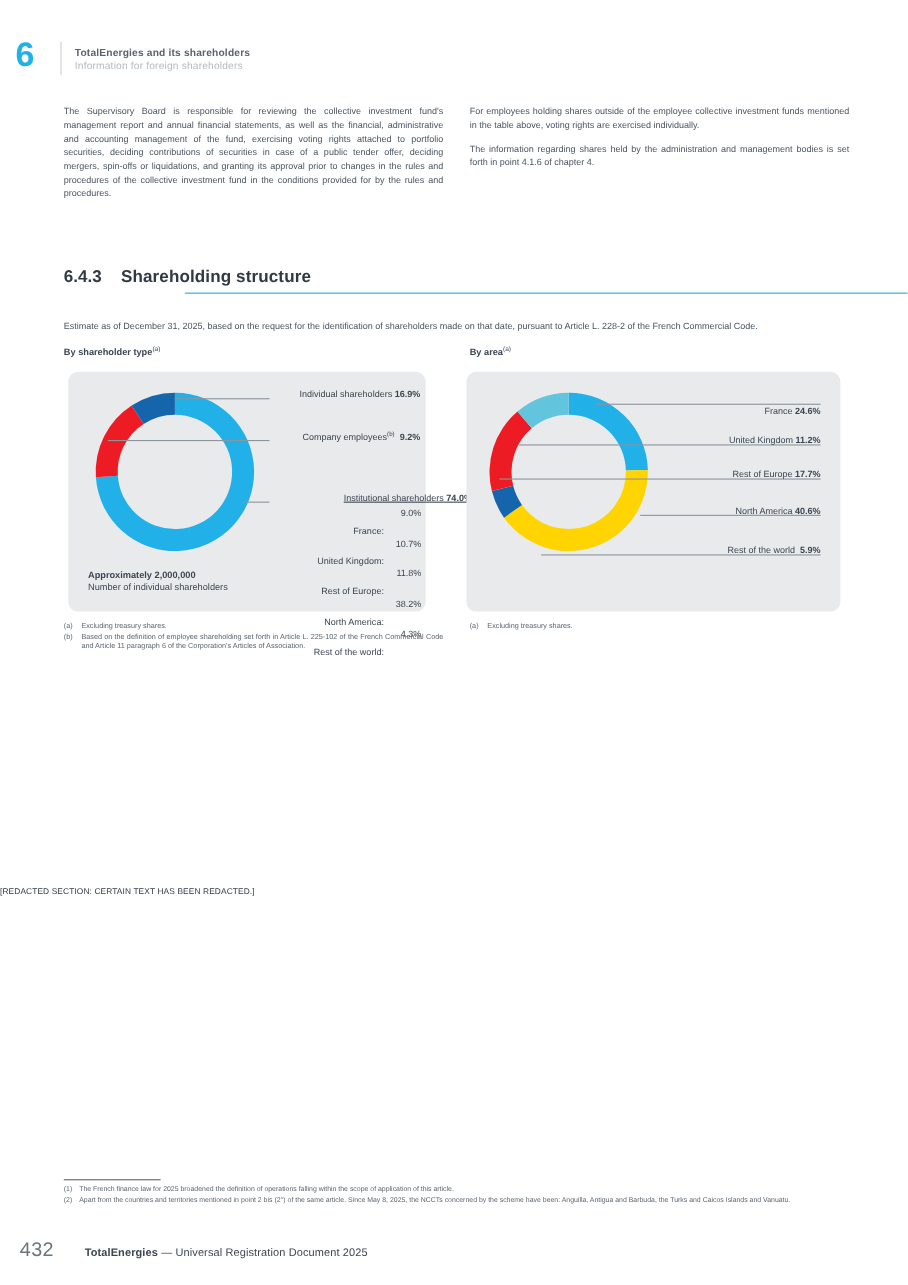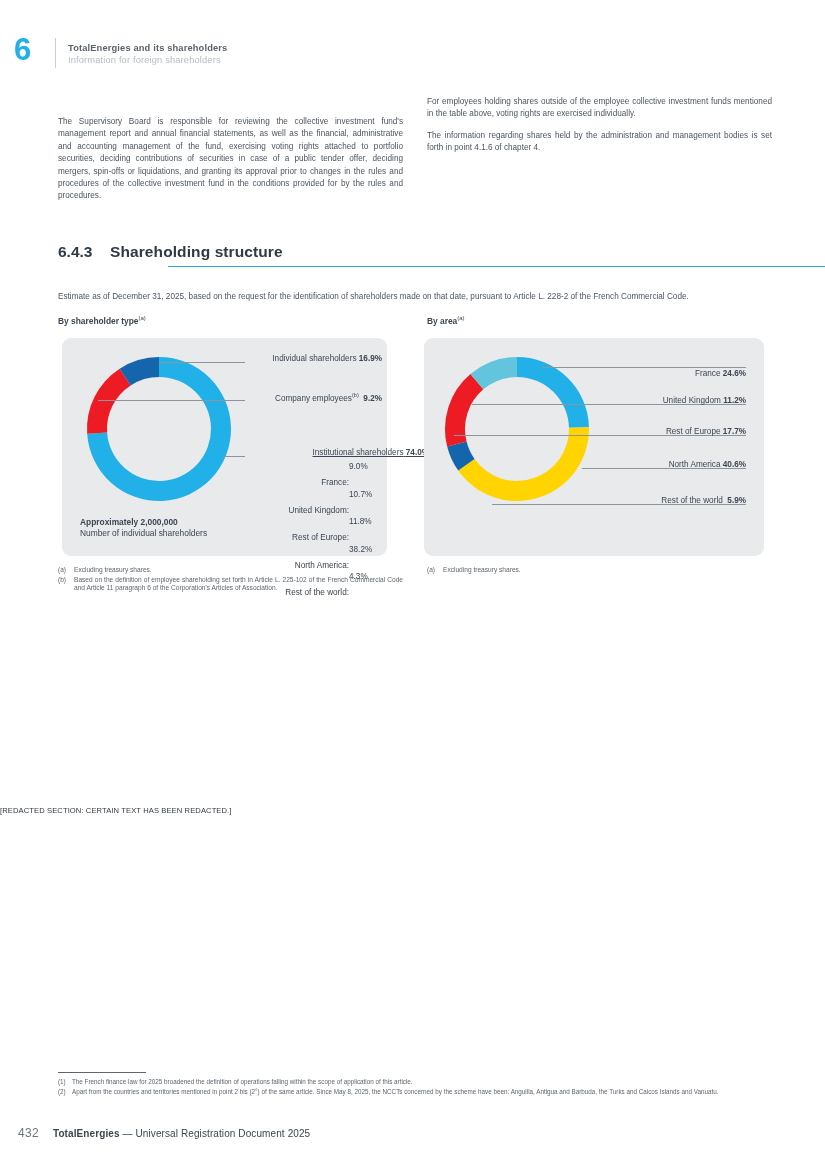--- a/index.html
+++ b/index.html
@@ -59,21 +59,21 @@
 
   
   .col {
     position: absolute;
     width: 345px;
     font-size: 8.2px;
     line-height: 12.4px;
     text-align: justify;
     color: #4b5561;
   }
-  .col.left  { left: 58px;  top: 96px; margin-top: 20px; }
+  .col.left  { left: 58px;  top: 96px; }
   .col.right { left: 427px; top: 96px; }
   .col p { margin: 0 0 9px 0; }
 
   
   .section-head {
     position: absolute;
     left: 58px; top: 243px;
     width: 710px;
   }
   .section-head-row {
@@ -157,21 +157,21 @@
     position: absolute;
     font-size: 8.2px;
     color: #3b4652;
     line-height: 11.6px;
   }
   .sub-table .row {
     display: flex;
     justify-content: flex-end;
   }
   .sub-table .nm { text-align: right; margin-top: 16px; }
-  .sub-table .vl { width: 34px; }
+  .sub-table .vl { width: 34px; text-align: right; }
 
   .approx-block {
     position: absolute;
     left: 18px; bottom: 16px;
     font-size: 8.4px;
     line-height: 11.6px;
     color: #3b4652;
   }
   .approx-block .b1 { font-weight: 700; }
 
@@ -219,23 +219,23 @@
   .bottom-fn .tx { flex: 1; }
 
   
   .page-footer {
     position: absolute;
     left: 18px; top: 1126px;
     display: flex;
     align-items: baseline;
   }
   .page-num {
-    font-size: 12px;
+    font-size: 18px;
     color: #6b757e;
-    margin-right: 14px;
+    margin-right: 28px;
     letter-spacing: 0.3px;
   }
   .footer-text {
     font-size: 10px;
     color: #3b4652;
     letter-spacing: 0.1px;
   }
   .footer-text b { font-weight: 700; }
 </style>
 </head>

